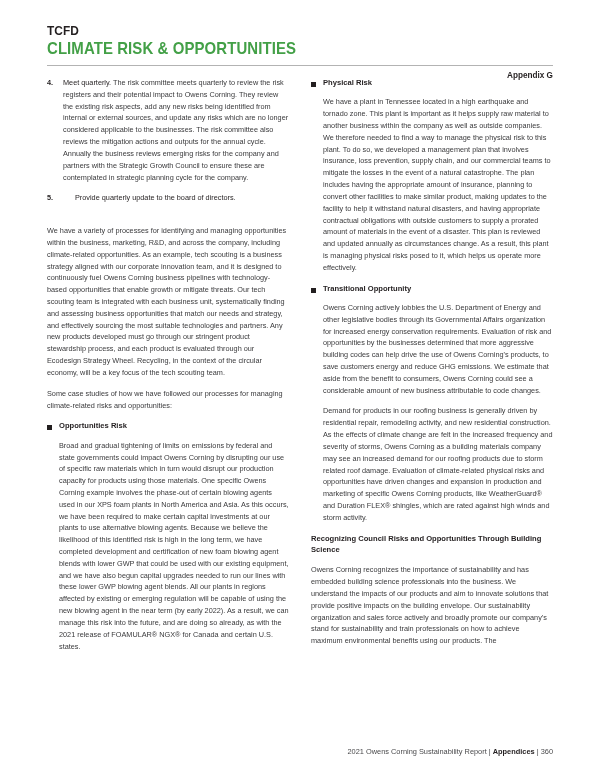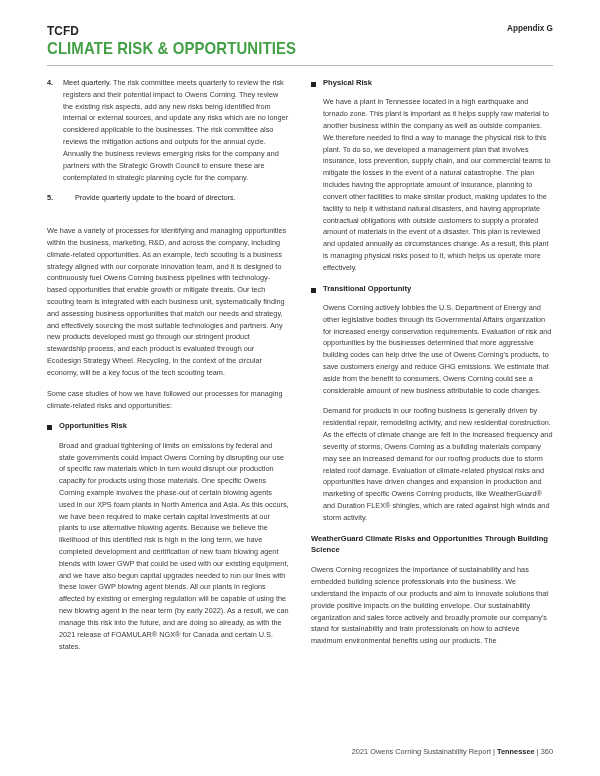--- a/index.html
+++ b/index.html
@@ -57,20 +57,21 @@
     transform-origin: left bottom;
     display: block;
     margin-top: 1px;
   }
   .header-appendix {
     font-size: 8.2px;
     font-weight: bold;
     color: #231f20;
     padding-bottom: 2px;
     white-space: nowrap;
+    margin-top: 47px;
   }
   .header-rule {
     position: absolute;
     left: 47px;
     top: 65px;
     width: 506px;
     height: 1px;
     background: #b3b3b3;
   }
 
@@ -236,25 +237,25 @@
           <span class="sq"></span>
           <span class="bullet-title">Transitional Opportunity</span>
         </div>
         <p class="bullet-body">Owens Corning actively lobbies the U.S. Department of Energy and other legislative bodies through its Governmental Affairs organization for increased energy conservation requirements. Evaluation of risk and opportunities by the businesses determined that more aggressive building codes can help drive the use of Owens Corning's products, to save customers energy and reduce GHG emissions. We estimate that aside from the benefit to consumers, Owens Corning could see a considerable amount of new business attributable to code changes.</p>
       </div>
 
       <div class="bullet-block">
         <p class="bullet-body">Demand for products in our roofing business is generally driven by residential repair, remodeling activity, and new residential construction. As the effects of climate change are felt in the increased frequency and severity of storms, Owens Corning as a building materials company may see an increased demand for our roofing products due to storm related roof damage. Evaluation of climate-related physical risks and opportunities have driven changes and expansion in production and marketing of specific Owens Corning products, like WeatherGuard® and Duration FLEX® shingles, which are rated against high winds and storm activity.</p>
       </div>
 
-      <p class="sub-head">WeatherGuard Climate Risks and Opportunities Through Building Science</p>
+      <p class="sub-head">Recognizing Council Risks and Opportunities Through Building Science</p>
 
       <p>Owens Corning recognizes the importance of sustainability and has embedded building science professionals into the business. We understand the impacts of our products and aim to innovate solutions that provide positive impacts on the building envelope. Our sustainability organization and sales force actively and broadly promote our company's stand for sustainability and train professionals on how to achieve maximum environmental benefits using our products. The</p>
 
     </div>
 
   </div>
 
   <div class="page-footer">
-    <span>2021 Owens Corning Sustainability Report | </span><span class="strong">Tennessee</span><span> | 360</span>
+    <span>2021 Owens Corning Sustainability Report | </span><span class="strong">Appendices</span><span> | 360</span>
   </div>
 
 </div>
 
 </body></html>

